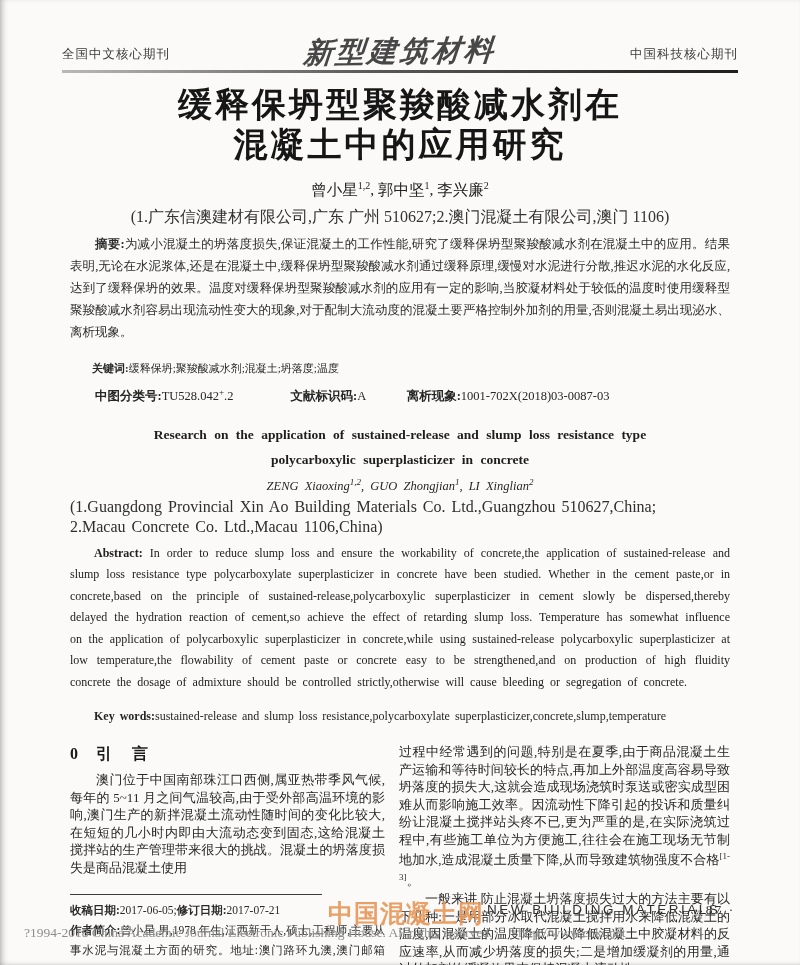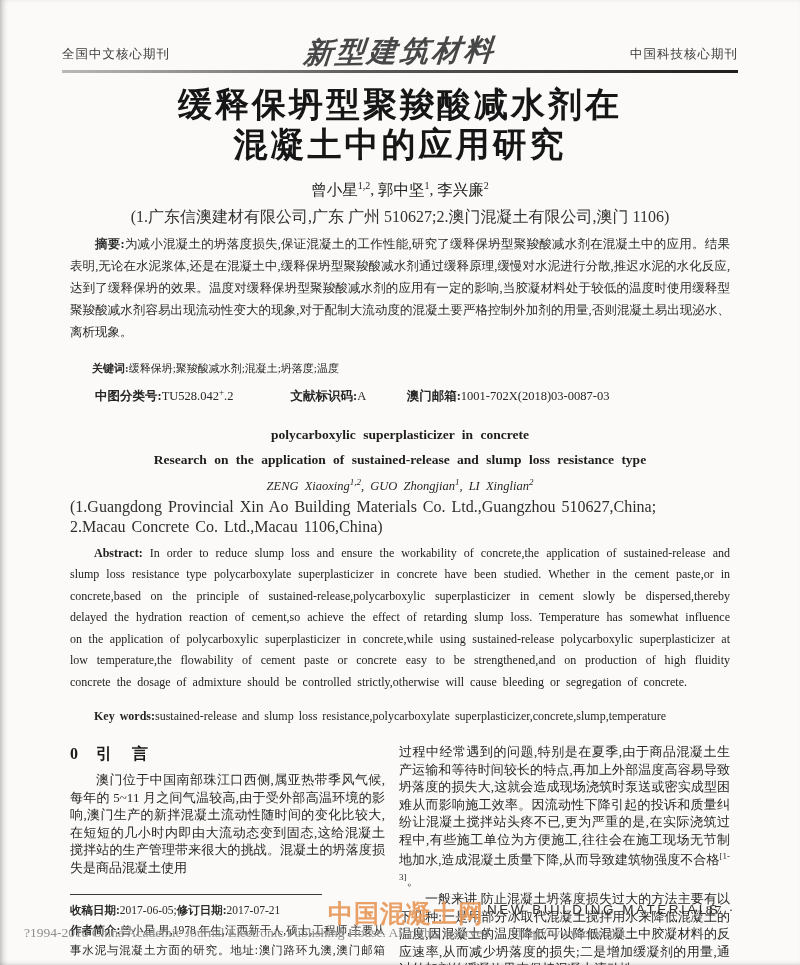--- a/index.html
+++ b/index.html
@@ -97,26 +97,26 @@
     </div>
     <div class="affil-cn">(1.广东信澳建材有限公司,广东 广州  510627;2.澳门混凝土有限公司,澳门  1106)</div>
 
     <p class="abs-cn"><span class="lbl">摘要:</span><span>为减小混凝土的坍落度损失,保证混凝土的工作性能,研究了缓释保坍型聚羧酸减水剂在混凝土中的应用。结果表明,无论在水泥浆体,还是在混凝土中,缓释保坍型聚羧酸减水剂通过缓释原理,缓慢对水泥进行分散,推迟水泥的水化反应,达到了缓释保坍的效果。温度对缓释保坍型聚羧酸减水剂的应用有一定的影响,当胶凝材料处于较低的温度时使用缓释型聚羧酸减水剂容易出现流动性变大的现象,对于配制大流动度的混凝土要严格控制外加剂的用量,否则混凝土易出现泌水、离析现象。</span></p>
 
     <div class="kw-cn"><span class="lbl">关键词:</span><span>缓释保坍;聚羧酸减水剂;混凝土;坍落度;温度</span></div>
 
     <div class="meta">
       <span><span class="lbl">中图分类号:</span><span>TU528.042</span><sup>+</sup><span>.2</span></span>
       <span class="m2"><span class="lbl">文献标识码:</span><span>A</span></span>
-      <span class="m3"><span class="lbl">澳门邮箱:</span><span>1001-702X(2018)03-0087-03</span></span>
+      <span class="m3"><span class="lbl">离析现象:</span><span>1001-702X(2018)03-0087-03</span></span>
     </div>
 
     <div class="en-title">
+      <div>Research on the application of sustained-release and slump loss resistance type</div>
       <div>polycarboxylic superplasticizer in concrete</div>
-      <div>Research on the application of sustained-release and slump loss resistance type</div>
     </div>
     <div class="en-authors">
       <span><span>ZENG Xiaoxing</span><sup>1,2</sup><span>,</span></span>
       <span><span>GUO Zhongjian</span><sup>1</sup><span>,</span></span>
       <span><span>LI Xinglian</span><sup>2</sup><span></span></span>
     </div>
     <div class="en-affil">
       <div>(1.Guangdong Provincial Xin Ao Building Materials Co. Ltd.,Guangzhou 510627,China;</div>
       <div>2.Macau Concrete Co. Ltd.,Macau 1106,China)</div>
     </div>

